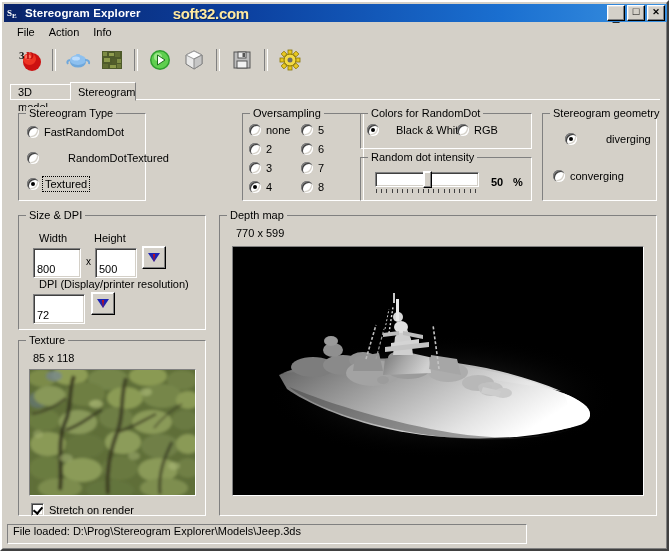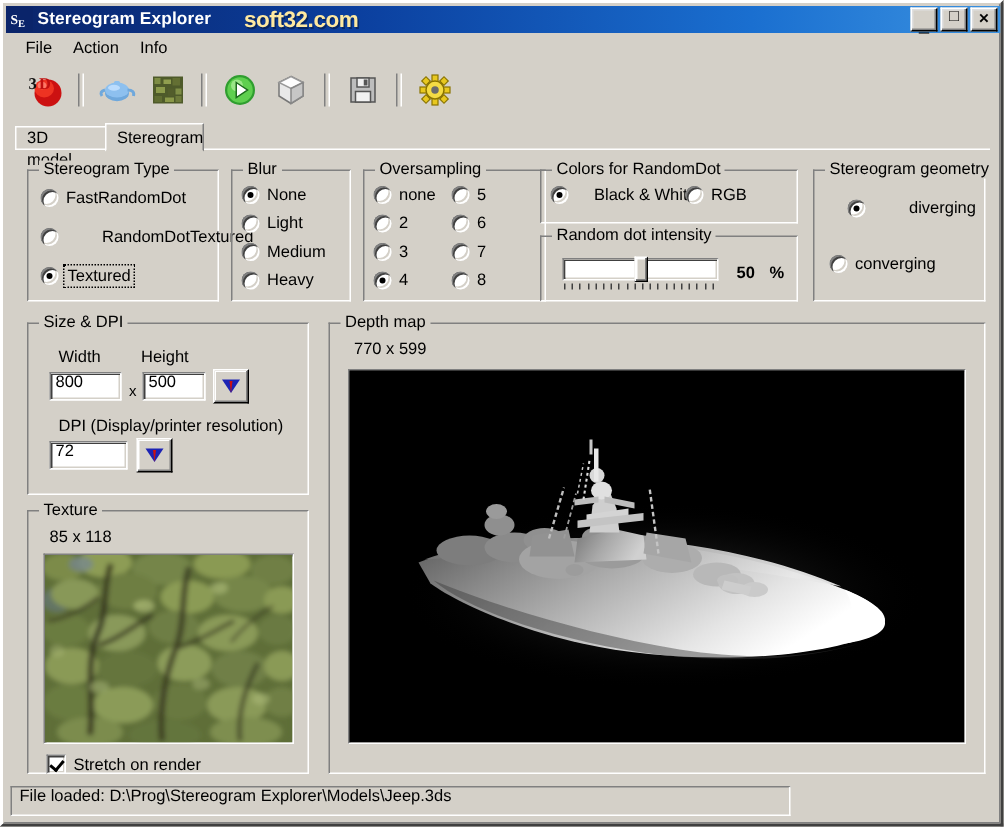--- a/index.html
+++ b/index.html
@@ -57,21 +57,21 @@
     color: #ffffff;
     font-size: 11.5px;
     font-weight: bold;
     letter-spacing: 0.1px;
     white-space: nowrap;
   }
   .title-watermark {
     color: #ffe9a0;
     font-size: 15px;
     font-weight: bold;
-    margin-left: 22px;
+    margin-left: 32px;
     letter-spacing: -0.3px;
     text-shadow: 1px 1px 0 rgba(0,0,0,.35);
     white-space: nowrap;
   }
   .title-spacer { flex: 1 1 auto; }
   .title-buttons { display: flex; gap: 2px; align-items: center; }
   .tbtn {
     width: 16px; height: 14px;
     background: #d4d0c8;
     border: 1px solid;
@@ -264,21 +264,21 @@
   
   .field {
     position: absolute;
     background: #ffffff;
     box-sizing: border-box;
     border: 1px solid;
     border-color: #808080 #ffffff #ffffff #808080;
     box-shadow: inset 1px 1px 0 #404040, inset -1px -1px 0 #d4d0c8;
     font-size: 11px;
     color: #000;
-    padding: 0 3px;
+    padding: 14px 3px;
     line-height: 13px;
     font-family: "Liberation Sans", sans-serif;
   }
 
   
   .arrowbtn {
     position: absolute;
     background: #d4d0c8;
     box-sizing: border-box;
     border: 1px solid;
@@ -489,39 +489,20 @@
     <div class="radio" style="left:8px; top:38px;gap:24px;">
       <span class="dot"></span>
       <span class="rlabel">RandomDotTextured</span>
     </div>
     <div class="radio checked focus" style="left:8px; top:64px;">
       <span class="dot"></span>
       <span class="rlabel">Textured</span>
     </div>
   </div>
 
-  <div class="group" style="left:152px; top:111px; width:80px; height:88px;">
-    <div class="glabel">Blur</div>
-    <div class="radio checked" style="left:6px; top:10px;">
-      <span class="dot"></span>
-      <span class="rlabel">None</span>
-    </div>
-    <div class="radio" style="left:6px; top:29px;">
-      <span class="dot"></span>
-      <span class="rlabel">Light</span>
-    </div>
-    <div class="radio" style="left:6px; top:48px;">
-      <span class="dot"></span>
-      <span class="rlabel">Medium</span>
-    </div>
-    <div class="radio" style="left:6px; top:67px;">
-      <span class="dot"></span>
-      <span class="rlabel">Heavy</span>
-    </div>
-  </div>
 
   <div class="group" style="left:240px; top:111px; width:122px; height:88px;">
     <div class="glabel">Oversampling</div>
     <div class="radio" style="left:6px; top:10px;">
       <span class="dot"></span>
       <span class="rlabel">none</span>
     </div>
     <div class="radio" style="left:6px; top:29px;">
       <span class="dot"></span>
       <span class="rlabel">2</span>

